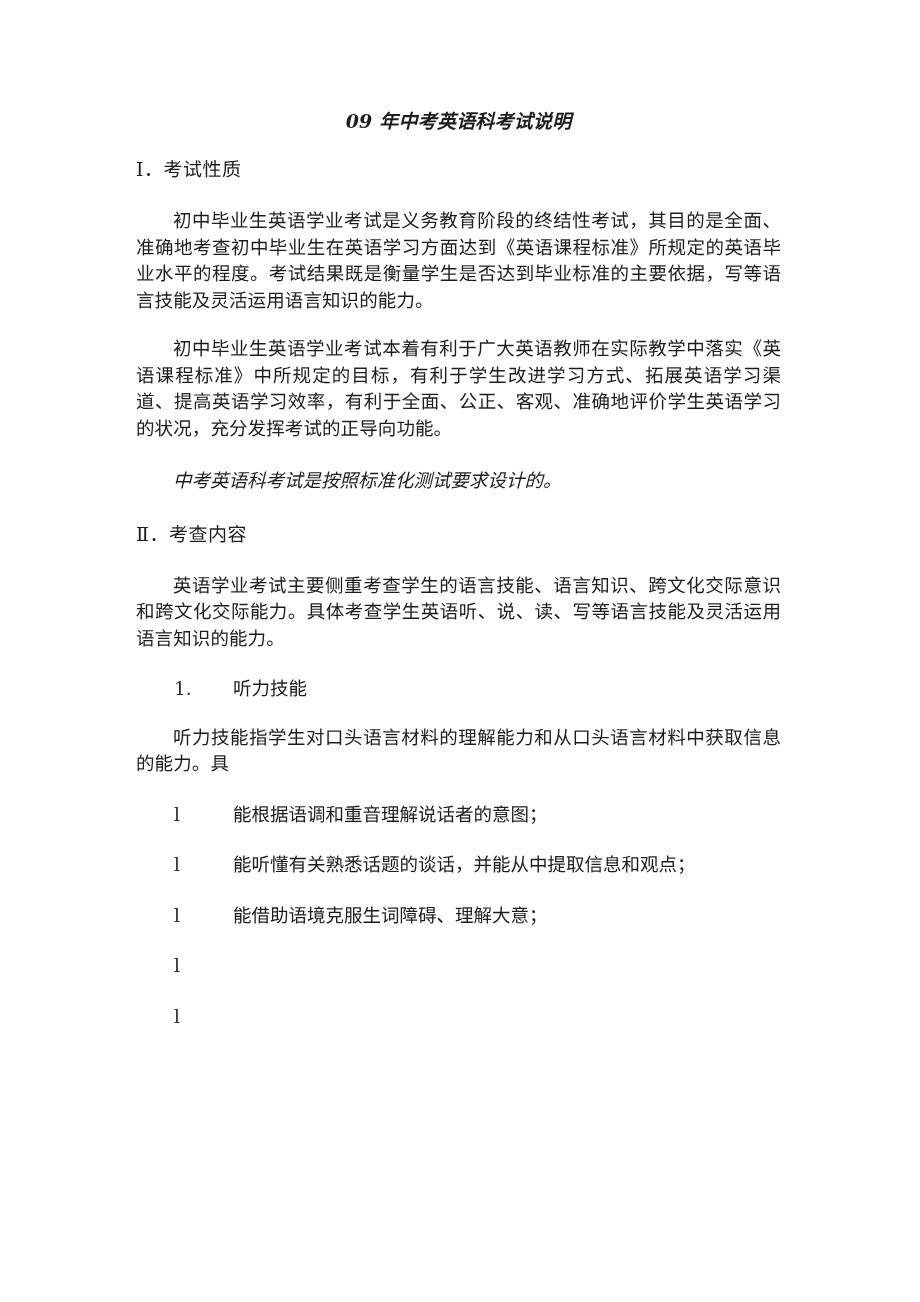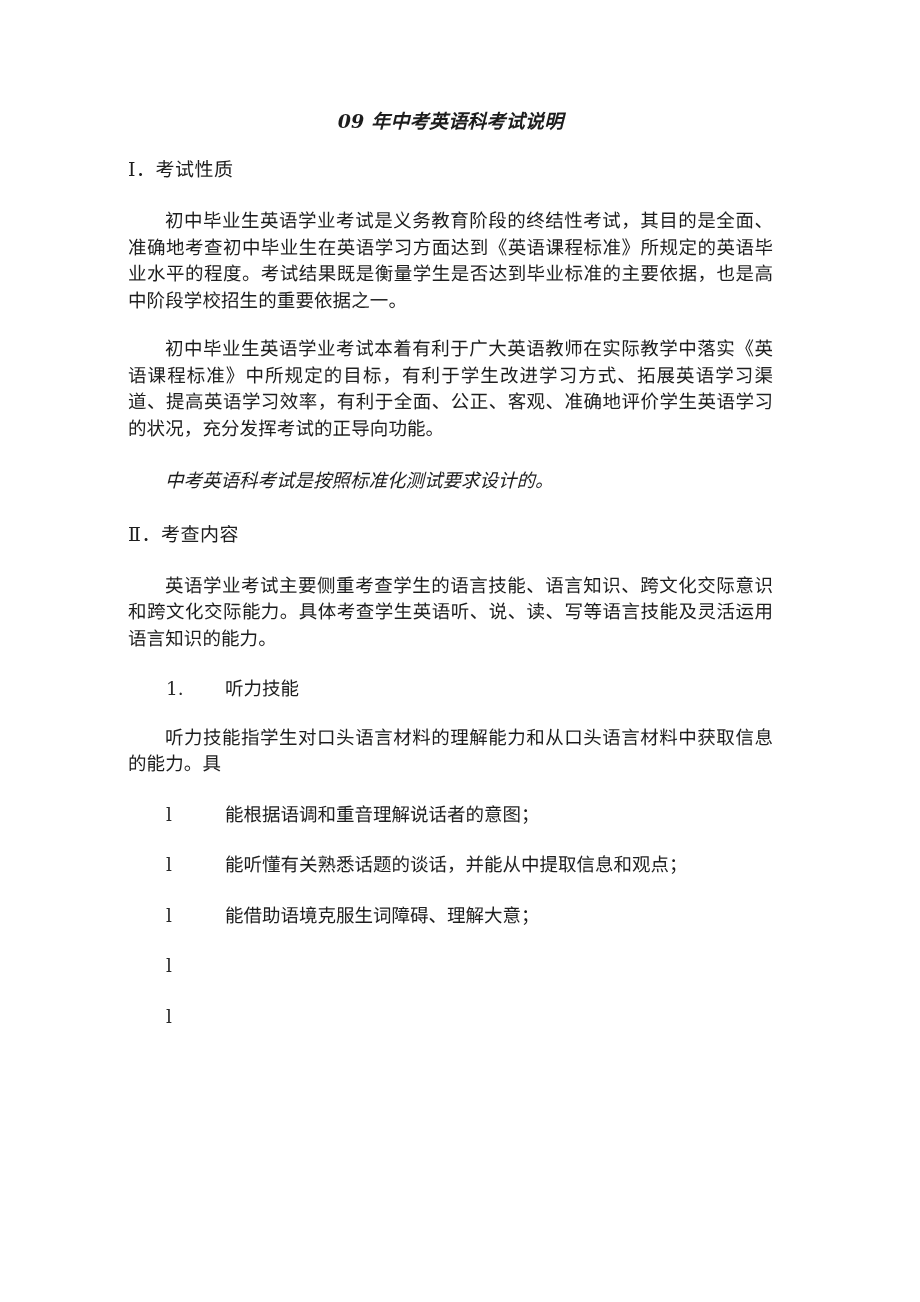--- a/index.html
+++ b/index.html
@@ -19,21 +19,21 @@
   }
 
   .page {
     position: absolute;
     inset: 0;
     background: #ffffff;
   }
 
   .content {
     position: absolute;
-    left: 128px;
+    left: 136px;
     top: 0;
     width: 645px;
   }
 
   
   .doc-title {
     margin: 0;
     padding-top: 108px;
     text-align: center;
     font-size: 19px;
@@ -107,21 +107,21 @@
 </head>
 <body>
 
 <div class="page">
   <div class="content">
 
     <h1 class="doc-title">09 年中考英语科考试说明</h1>
 
     <h2 class="section-heading">Ⅰ．考试性质</h2>
 
-    <p class="para">初中毕业生英语学业考试是义务教育阶段的终结性考试，其目的是全面、准确地考查初中毕业生在英语学习方面达到《英语课程标准》所规定的英语毕业水平的程度。考试结果既是衡量学生是否达到毕业标准的主要依据，也是高中阶段学校招生的重要依据之一。</p>
+    <p class="para">初中毕业生英语学业考试是义务教育阶段的终结性考试，其目的是全面、准确地考查初中毕业生在英语学习方面达到《英语课程标准》所规定的英语毕业水平的程度。考试结果既是衡量学生是否达到毕业标准的主要依据，写等语言技能及灵活运用语言知识的能力。</p>
 
     <p class="para">初中毕业生英语学业考试本着有利于广大英语教师在实际教学中落实《英语课程标准》中所规定的目标，有利于学生改进学习方式、拓展英语学习渠道、提高英语学习效率，有利于全面、公正、客观、准确地评价学生英语学习的状况，充分发挥考试的正导向功能。</p>
 
     <p class="emphasis-line">中考英语科考试是按照标准化测试要求设计的。</p>
 
     <h2 class="section-heading second">Ⅱ．考查内容</h2>
 
 
     <p class="para">英语学业考试主要侧重考查学生的语言技能、语言知识、跨文化交际意识和跨文化交际能力。具体考查学生英语听、说、读、写等语言技能及灵活运用语言知识的能力。</p>
 

